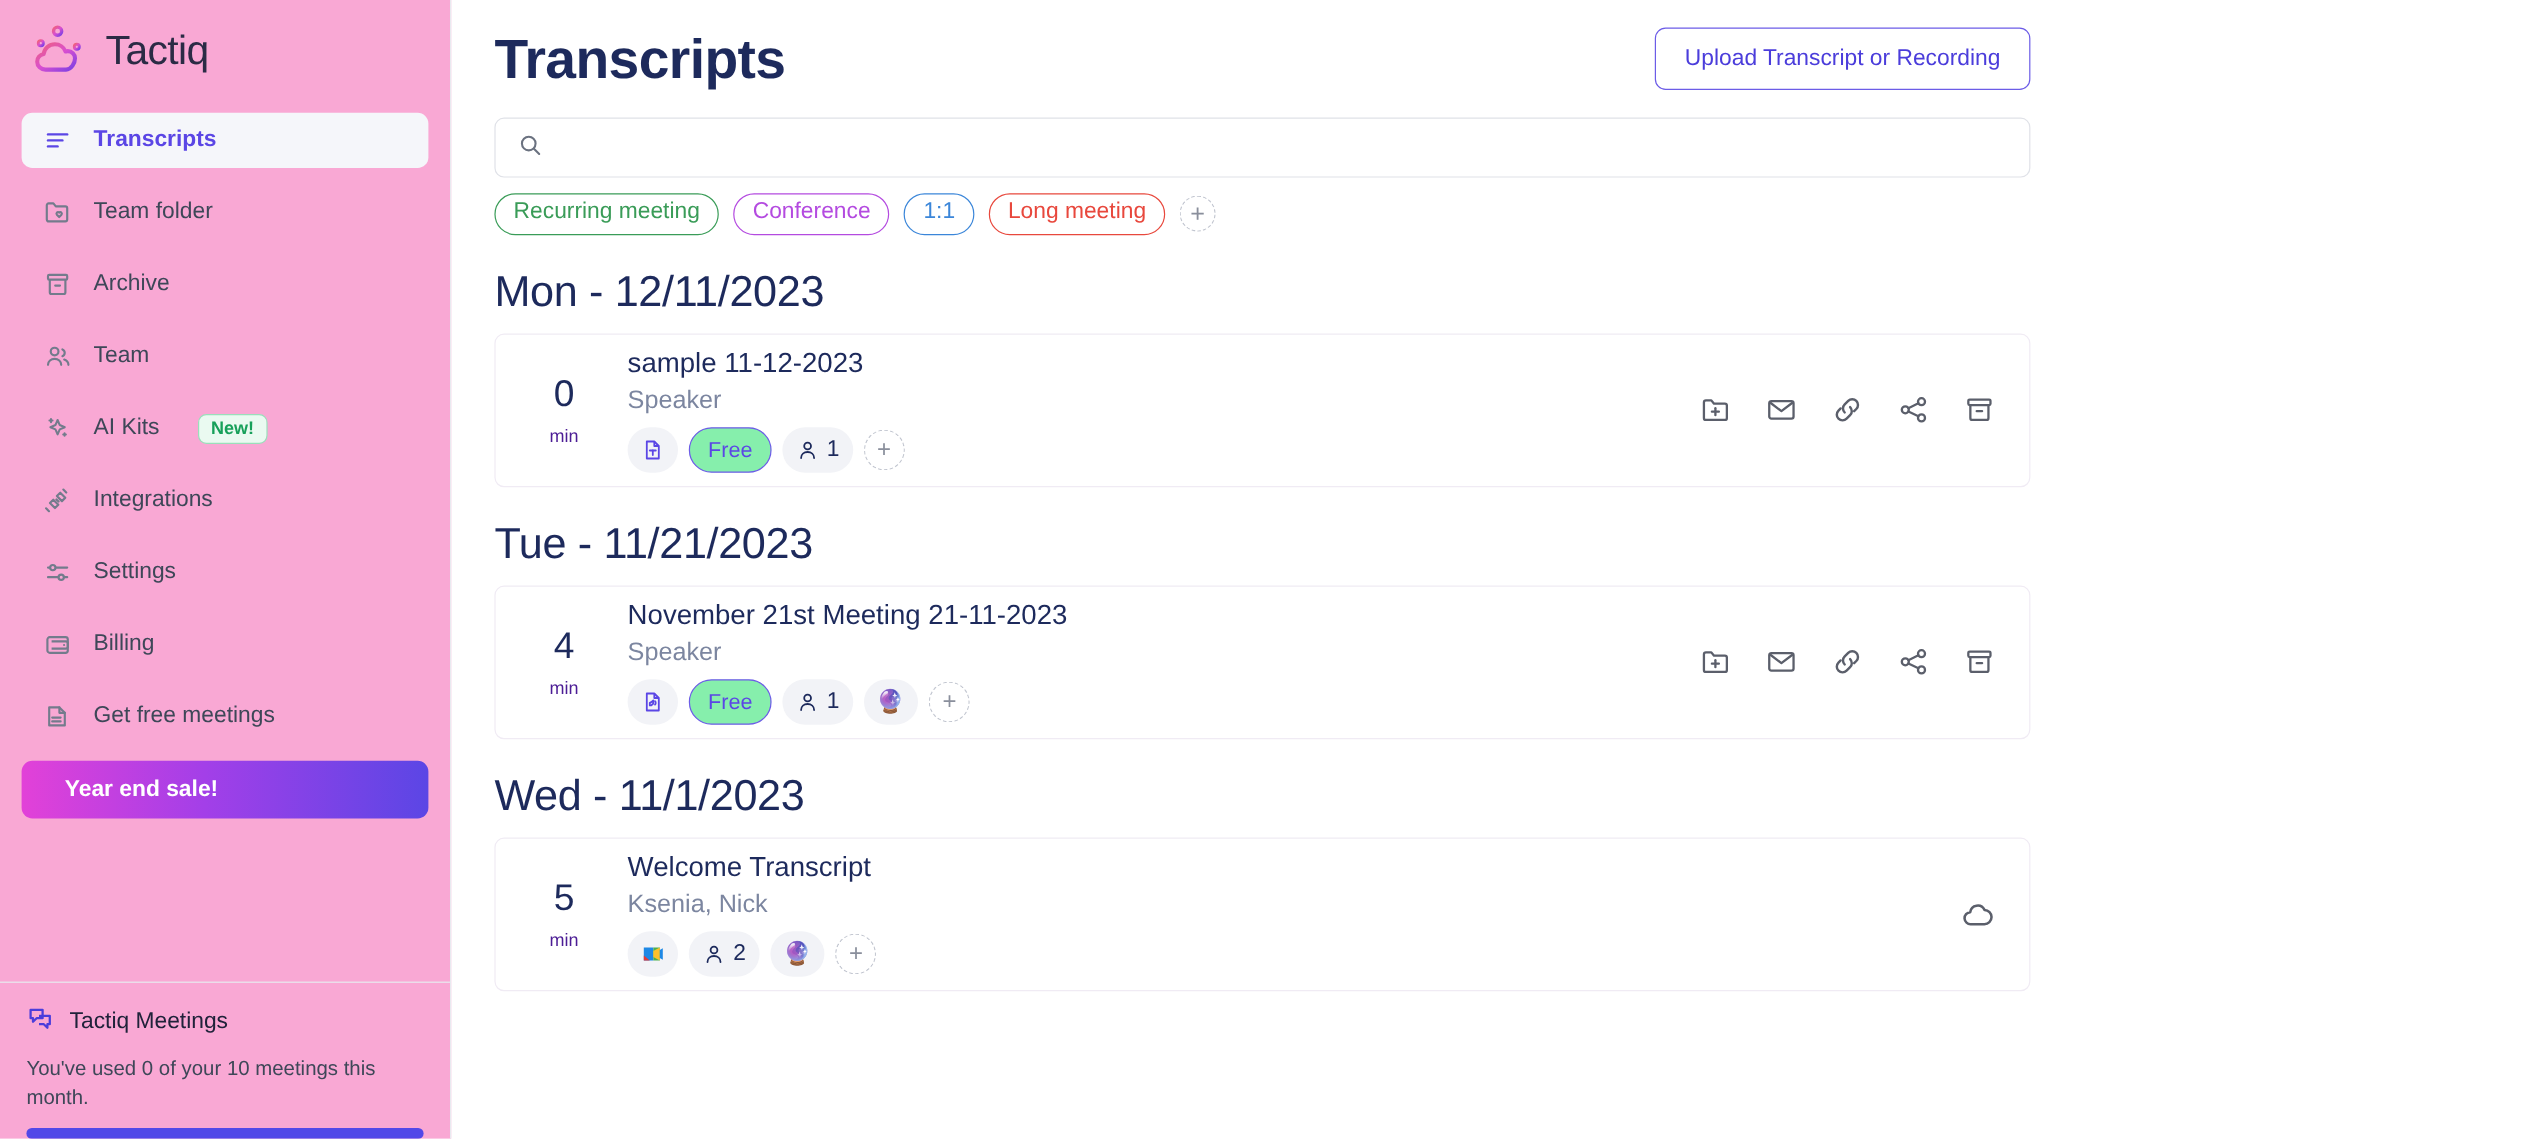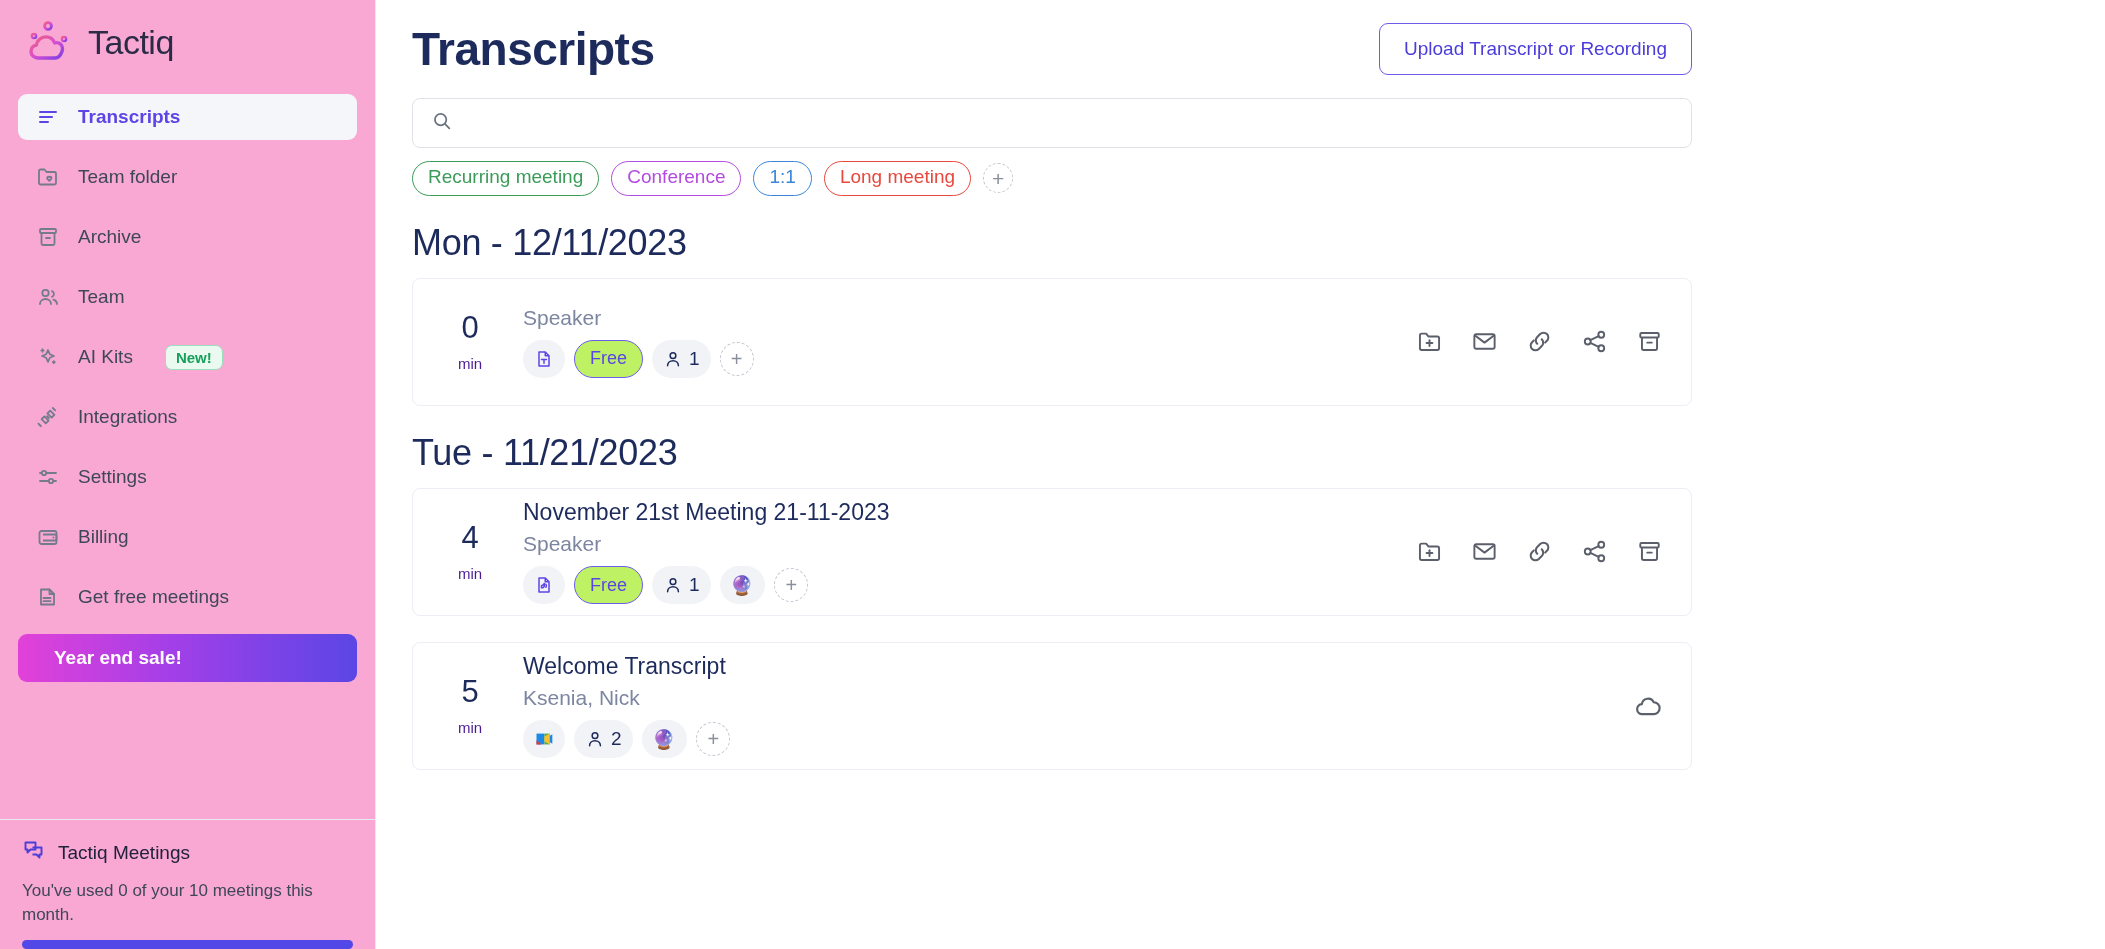--- a/index.html
+++ b/index.html
@@ -144,21 +144,21 @@
   .card-speaker { font-size: 21px; color: #7c86a0; margin-bottom: 10px; }
   .chips { display: flex; align-items: center; gap: 9px; }
   .chip {
     height: 38px; min-width: 38px; border-radius: 999px;
     background: #f2f3f7; display: flex; align-items: center;
     justify-content: center; gap: 6px; padding: 0 11px;
     cursor: pointer;
   }
   .chip svg { width: 20px; height: 20px; display: block; }
   .chip-free {
-    background: #bef264; border: 1.5px solid #6c5ce7;
+    background: #86efac; border: 1.5px solid #6c5ce7;
     color: #5b46e5; font-size: 18px; padding: 0 15px;
   }
   .chip-people { color: #1d2a5c; font-size: 19px; }
   .chip-emoji { font-size: 19px; }
   .chip-add {
     width: 34px; height: 34px; min-width: 34px; border-radius: 50%;
     border: 1px dashed #c2c6d0; background: #fff;
     color: #8a8f9c; font-size: 20px; padding: 0; line-height: 1;
   }
   .card-actions { display: flex; align-items: center; gap: 28px; }
@@ -354,20 +354,21 @@
       </div>
 
       <section class="day-group">
         <div class="day-title">Mon - 12/11/2023</div>
         <div class="card">
           <div class="dur">
             <span class="dur-num">0</span>
             <span class="dur-unit">min</span>
           </div>
           <div class="card-body">
+            <div class="card-title">sample 11-12-2023</div>
             <div class="card-speaker">Speaker</div>
             <div class="chips">
               <span class="chip">
                 <svg viewBox="0 0 24 24" fill="none" stroke="#5b46e5" stroke-width="1.8" stroke-linejoin="round">
                   <path d="M6 3.5h7.5L18 8v12.5H6z"></path>
                     <path d="M13.5 3.5V8H18"></path>
                   <line x1="9" y1="12.5" x2="15" y2="12.5" stroke-linecap="round"></line>
                   <line x1="12" y1="12.5" x2="12" y2="17" stroke-linecap="round"></line>
                 </svg>
               </span>
@@ -487,20 +488,21 @@
                 <rect x="3.8" y="4.5" width="16.4" height="4" rx="1"></rect>
                 <path d="M5.3 8.5V18a1.5 1.5 0 001.5 1.5h10.4a1.5 1.5 0 001.5-1.5V8.5"></path>
                 <line x1="10" y1="13" x2="14" y2="13" stroke-linecap="round"></line>
               </svg>
             </span>
           </div>
         </div>
       </section>
 
       <section class="day-group">
+        <div class="day-title">Wed - 11/1/2023</div>
         <div class="card">
           <div class="dur">
             <span class="dur-num">5</span>
             <span class="dur-unit">min</span>
           </div>
           <div class="card-body">
             <div class="card-title">Welcome Transcript</div>
             <div class="card-speaker">Ksenia, Nick</div>
             <div class="chips">
               <span class="chip">

